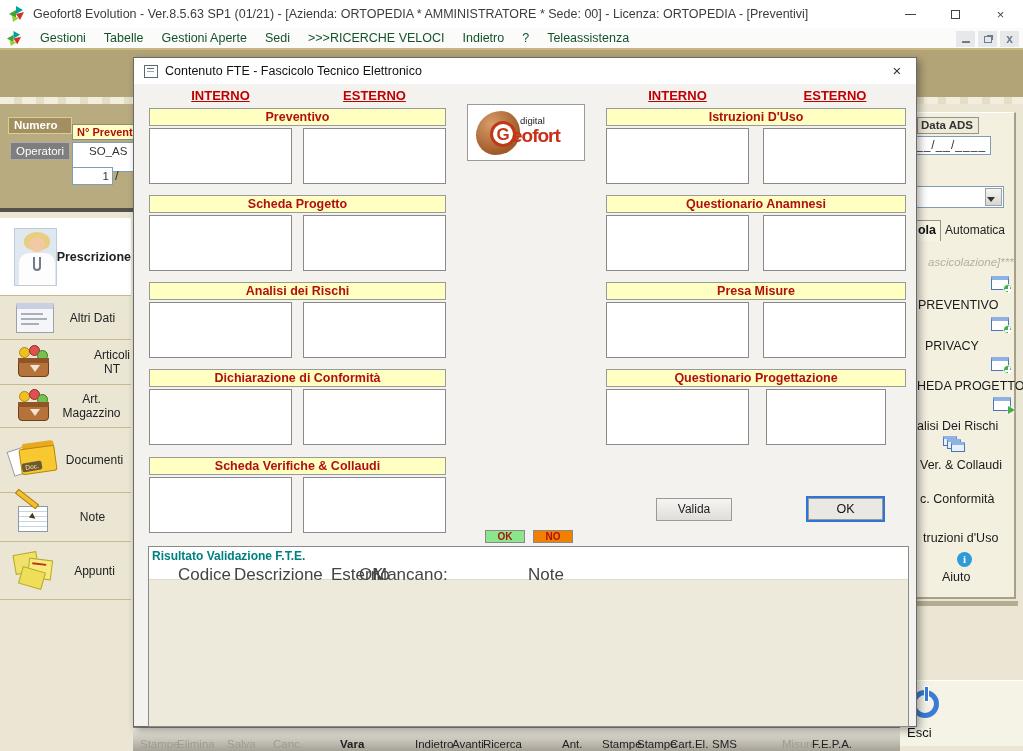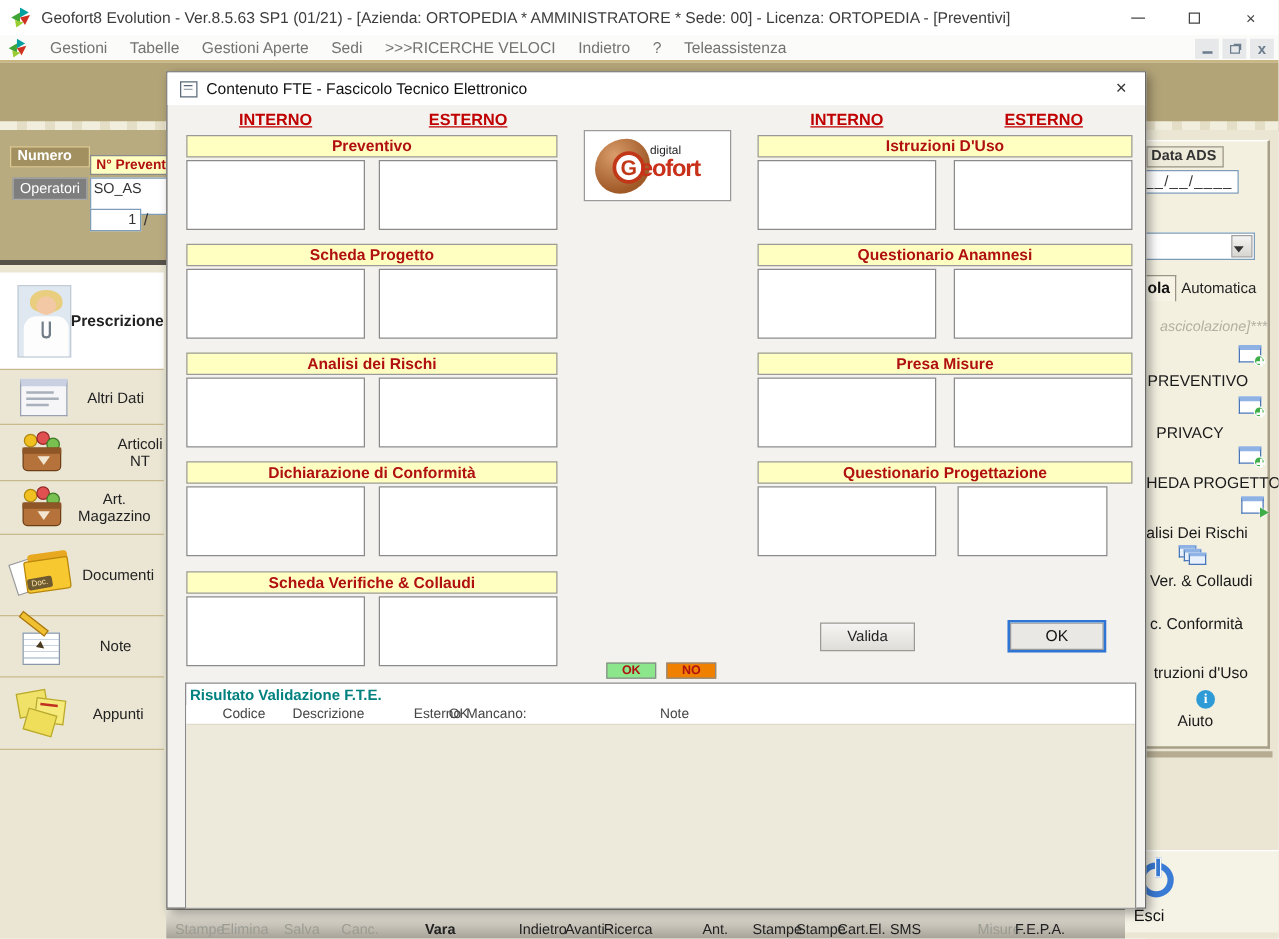--- a/index.html
+++ b/index.html
@@ -11,21 +11,21 @@
   .titlebar .app-ico { margin-left:8px; width:17px; height:16px; }
   .titlebar .ttl { margin-left:8px; font-size:12.5px; color:#3C3C3C; white-space:nowrap; }
   .win-ctrls { position:absolute; right:0; top:0; height:28px; display:flex; }
   .win-btn { width:45px; height:28px; display:flex; align-items:center; justify-content:center; color:#444; font-size:13px; }
   .glyph-min { width:11px; height:1px; background:#444; }
   .glyph-max { width:9px; height:9px; border:1px solid #444; }
 
   
   .menubar { position:absolute; left:0; top:28px; width:1023px; height:22px; background:#FBFBFA; border-bottom:2px solid #C9B680; display:flex; align-items:center; }
   .menubar .app-ico { margin-left:6px; width:16px; height:15px; }
-  .menu-item { margin-left:18px; font-size:12.5px; color:#737373; white-space:nowrap; }
+  .menu-item { margin-left:18px; font-size:12.5px; color:#14532d; white-space:nowrap; }
   .mdi-ctrls { position:absolute; right:4px; top:3px; display:flex; gap:3px; }
   .mdi-btn { width:19px; height:16px; background:#E6E8EA; display:flex; align-items:center; justify-content:center; }
   .mdi-min { width:8px; height:2px; background:#6B7C8D; margin-top:6px; }
   .mdi-restore { width:8px; height:7px; border:1px solid #6B7C8D; box-shadow:2px -2px 0 -1px #6B7C8D; }
   .mdi-x { color:#6B7C8D; font-size:12px; font-weight:bold; line-height:1; }
 
   
   .band { position:absolute; left:0; top:50px; width:1023px; height:55px; background:#B3A478; }
   .band-frag { position:absolute; left:95px; top:62px; font-size:24px; font-weight:bold; font-style:italic; color:#57544A; text-shadow:1px 1px 0 #E8E0C8; }
   .prev-ico { position:absolute; left:42px; top:60px; width:44px; height:34px; }
@@ -36,21 +36,21 @@
   .sede { position:absolute; left:930px; top:62px; font-size:13.5px; font-weight:bold; color:#FFE24A; }
   .sede-num { position:absolute; left:958px; top:82px; font-size:12px; color:#FFFFFF; }
   .mottle { position:absolute; left:0; top:97px; width:1023px; height:7px; background:repeating-linear-gradient(90deg,#F2EEDE 0 14px,#E4DEC6 14px 22px); }
 
   
   .left-strip { position:absolute; left:0; top:104px; width:133px; height:647px; background:#EAE6D3; overflow:hidden; }
   .left-top { position:absolute; left:0; top:0; width:133px; height:104px; background:#B9AB80; }
   .lbl-numero { position:absolute; left:8px; top:13px; width:64px; height:17px; background:#A29060; border:1px solid #DECB96; color:#FFFFFF; font-weight:bold; font-size:11.5px; line-height:15px; padding-left:5px; }
   .btn-operatori { position:absolute; left:10px; top:38px; width:60px; height:18px; background:#7E7E7E; border:1px solid #AAAAAA; color:#FFFFFF; font-size:11.5px; text-align:center; line-height:16px; }
   .lbl-nprev { position:absolute; left:72px; top:20px; width:70px; height:16px; background:#FFFFC2; border:1px solid #8A8A8A; color:#B01010; font-weight:bold; font-size:11px; line-height:14px; padding-left:4px; white-space:nowrap; overflow:hidden; }
-  .inp-nprev { position:absolute; left:72px; top:38px; width:70px; height:30px; background:#FFFFFF; border:1px solid #7F9DB9; font-size:11.5px; color:#333; line-height:16px; padding-left:2px; }
+  .inp-nprev { position:absolute; left:72px; top:38px; width:70px; height:30px; background:#FFFFFF; border:1px solid #7F9DB9; font-size:11.5px; color:#333; line-height:16px; padding-left:16px; }
   .inp-page { position:absolute; left:72px; top:63px; width:41px; height:18px; background:#FFFFFF; border:1px solid #7F9DB9; font-size:11.5px; color:#333; line-height:16px; text-align:right; padding-right:3px; }
   .page-sep { position:absolute; left:115px; top:64px; font-size:13px; color:#333; }
   .left-divider { position:absolute; left:0; top:104px; width:133px; height:4px; background:#55514A; }
 
   .side-item { position:absolute; left:0; width:131px; display:flex; align-items:center; border-bottom:1px solid #C9BA8E; }
   .side-item .s-label { flex:1; text-align:center; font-size:12px; color:#222; }
   .side-item.sel { background:#FFFFFF; }
   .side-item.sel .s-label { font-weight:bold; font-size:12.5px; }
 
   
@@ -141,21 +141,21 @@
   .logo-digital { position:absolute; left:52px; top:10px; font-size:9.5px; color:#222; }
   .logo-name { position:absolute; left:44px; top:20px; font-size:19px; font-weight:bold; color:#C8301A; letter-spacing:-1px; }
   .btn-valida { position:absolute; left:522px; top:440px; width:76px; height:23px; background:linear-gradient(#F6F5F3,#DFDDD8); border:1px solid #9C9A94; font-size:12px; color:#222; text-align:center; line-height:21px; }
   .btn-ok { position:absolute; left:672px; top:438px; width:79px; height:26px; background:#E9E8E4; border:2px solid #2E75D4; box-shadow:inset 0 0 0 1px #9A9A9A; font-size:12.5px; color:#111; text-align:center; line-height:22px; }
   .badge { position:absolute; top:472px; width:40px; height:13px; border:1px solid #8A8A8A; color:#B01010; font-size:10px; font-weight:bold; text-align:center; line-height:12px; }
   .badge-ok { left:351px; background:#8CE78C; }
   .badge-no { left:399px; background:#F08000; }
   .result { position:absolute; left:14px; top:488px; width:761px; height:181px; background:#FFFFFF; border:1px solid #8A8A8A; }
   .result-title { position:absolute; left:3px; top:2px; font-size:12px; font-weight:bold; color:#00807E; }
   .result-cols { position:absolute; left:0; top:17px; width:100%; height:16px; background:#FFFFFF; border-bottom:1px solid #E0DccC; }
-  .rc { position:absolute; top:1px; font-size:11px; color:#444; white-space:nowrap; }
+  .rc { position:absolute; top:1px; font-size:17px; color:#444; white-space:nowrap; }
   .result-body { position:absolute; left:0; top:33px; width:759px; height:146px; background:#EDEADB; }
 </style>
 </head>
 <body>
 
 <div class="screen">
 
   <div class="titlebar">
     <svg class="app-ico" viewBox="0 0 17 16">
       <polygon points="1,8 8,4 8,12" fill="#3FA535"></polygon>

